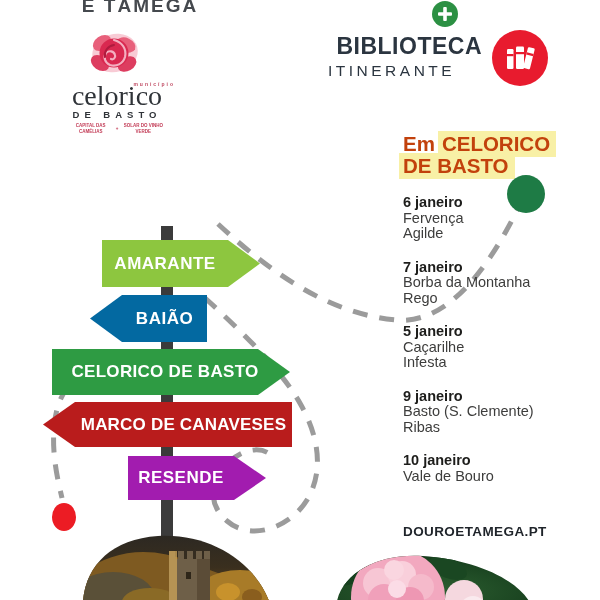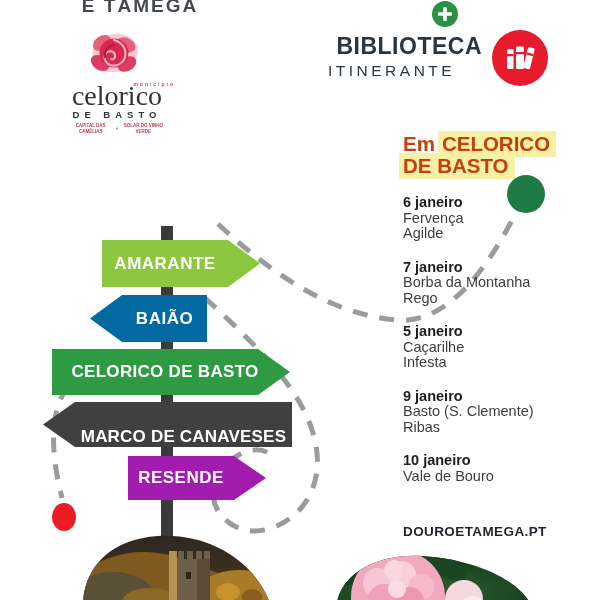--- a/index.html
+++ b/index.html
@@ -77,21 +77,21 @@
   <div class="pole" style="background-color: rgb(59, 59, 59);"></div>
   <div class="sign right" id="sign-amarante" style="background-color: rgb(141, 198, 63);">
     <span>AMARANTE</span>
   </div>
   <div class="sign left" id="sign-baiao" style="background-color: #0369a1;">
     <span>BAIÃO</span>
   </div>
   <div class="sign right" id="sign-celorico" style="background-color: rgb(46, 155, 67); padding-left: 20px;">
     <span>CELORICO DE BASTO</span>
   </div>
-  <div class="sign left" id="sign-marco" style="background-color: #404040; align-items: flex-end;">
+  <div class="sign left" id="sign-marco" style="background-color: #b91c1c;">
     <span>MARCO DE CANAVESES</span>
   </div>
   <div class="sign right" id="sign-resende" style="background-color: #a21caf;">
     <span>RESENDE</span>
   </div>
 
   <div class="abs region-name">E TÂMEGA</div>
 
   <svg class="layer" width="66" height="66" viewBox="0 0 66 66" style="left:82px;top:23px;">
     <ellipse cx="33" cy="30" rx="23" ry="19" fill="#F2A0B2" opacity="0.55" transform="rotate(-15 33 30)"></ellipse>

